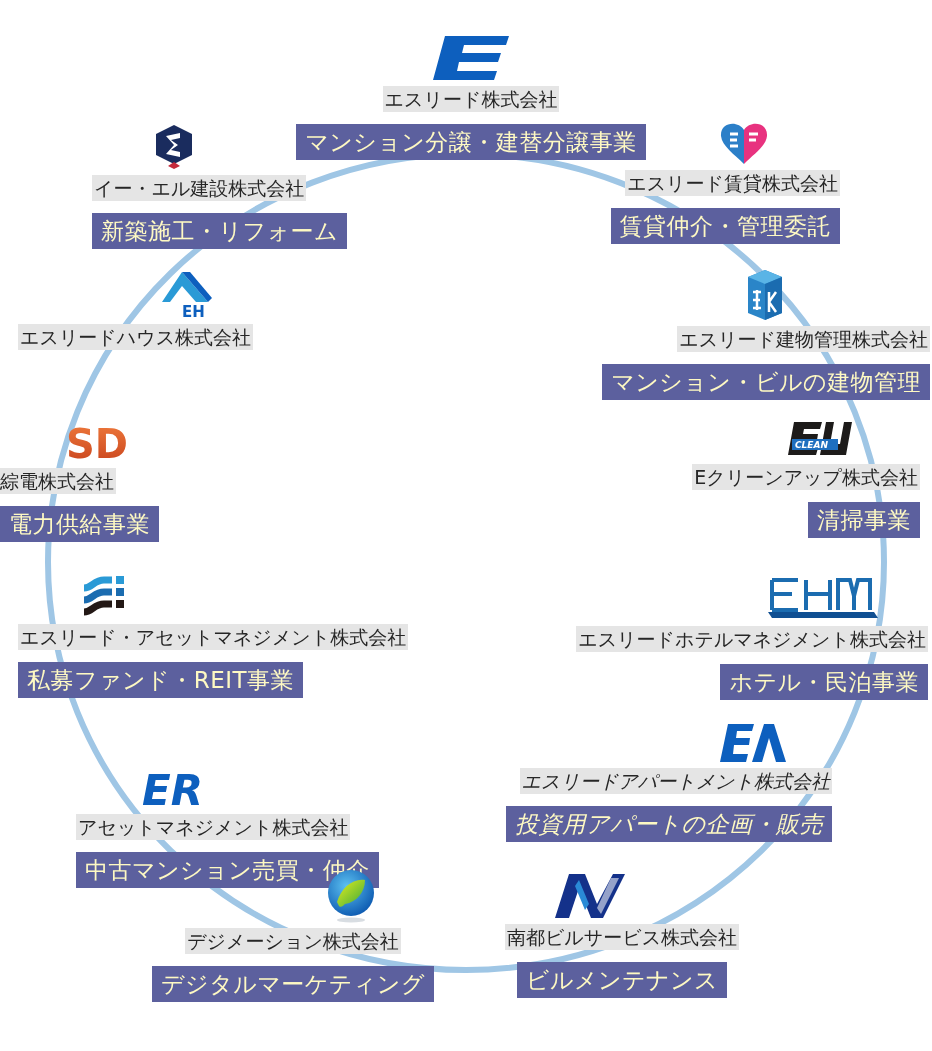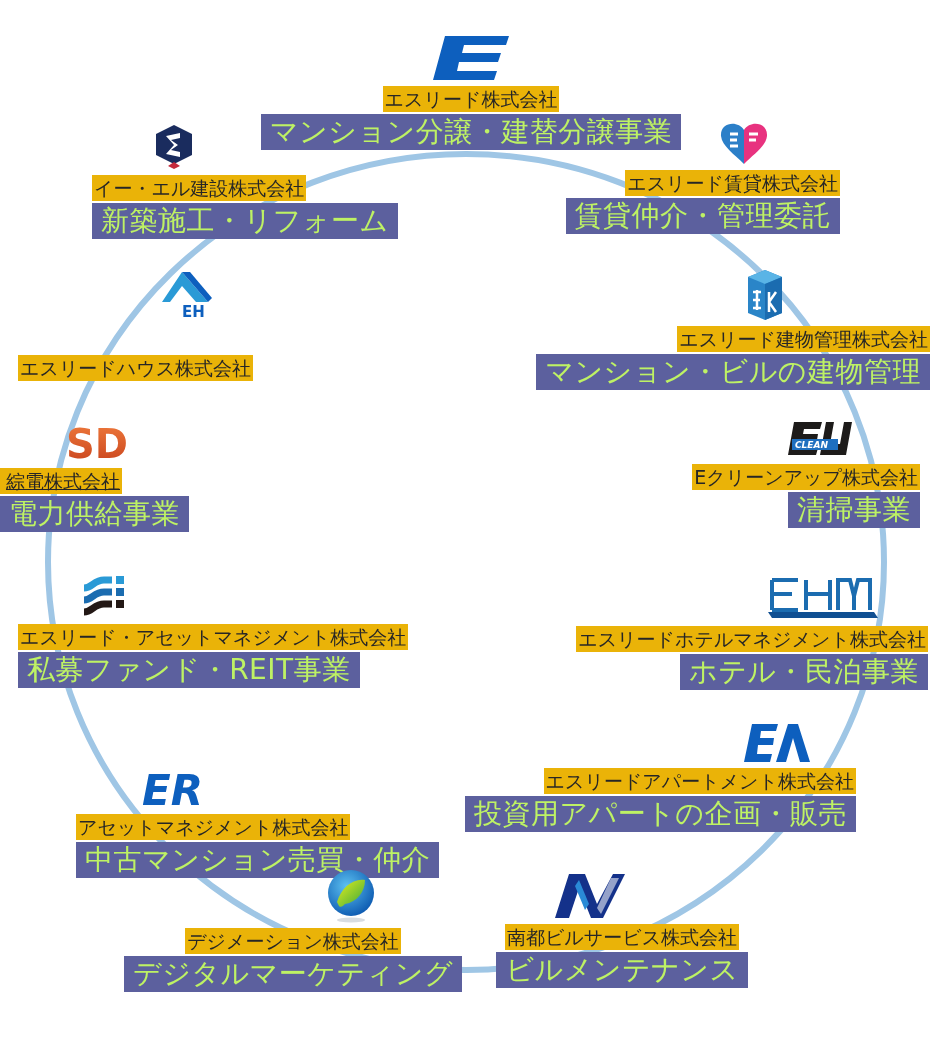--- a/index.html
+++ b/index.html
@@ -5,23 +5,23 @@
   html, body { margin: 0; padding: 0; background: #ffffff; }
   body { width: 932px; height: 1051px; position: relative; overflow: hidden;
          font-family: "DejaVu Sans", "Liberation Sans", sans-serif; }
   #ring { position: absolute; left: 0; top: 0; width: 932px; height: 1051px; z-index: 0; }
   .node { position: absolute; z-index: 1; display: flex; flex-direction: column; }
   .node.center { align-items: center; }
   .node.left { align-items: flex-start; }
   .node.right { align-items: flex-end; }
   .logo { display: block; margin-bottom: 6px; }
   .company { font-size: 19px; color: #262626; line-height: 26px; white-space: nowrap;
-             background: #eab308; padding: 0 2px; }
-  .biz { background: #5c609e; color: #bef264; font-size: 28px; line-height: 36px;
-         padding: 0 9px; white-space: nowrap; margin-top: 2px; letter-spacing: 0.5px; }
+             background: #e5e5e5; padding: 0 2px; }
+  .biz { background: #5c609e; color: #fef9c3; font-size: 23px; line-height: 36px;
+         padding: 0 9px; white-space: nowrap; margin-top: 12px; letter-spacing: 0.5px; }
 </style>
 </head>
 <body>
 
 <svg id="ring" viewBox="0 0 932 1051">
   <ellipse cx="466" cy="562" rx="418" ry="408" fill="none" stroke="#9fc6e5" stroke-width="6"></ellipse>
 </svg>
 
 <div class="node center" style="left:286px; top:36px; width:370px;">
   <svg class="logo" width="76" height="44" viewBox="0 0 76 44">
@@ -45,21 +45,21 @@
   <svg class="logo" width="52" height="42" viewBox="0 0 52 42" style="margin-right:70px;">
     <path d="M26,8 C20,-2 2,0 3,14 C4,24 16,32 26,42 Z" fill="#2b7fc8"></path>
     <path d="M26,8 C32,-2 50,0 49,14 C48,24 36,32 26,42 Z" fill="#e8327f"></path>
     <path d="M12,12 L20,12 M12,18 L19,18 M12,24 L20,24" stroke="#fff" stroke-width="3"></path>
     <path d="M31,12 L40,12 M31,18 L38,18" stroke="#fff" stroke-width="3"></path>
   </svg>
   <span class="company">エスリード賃貸株式会社</span>
   <span class="biz">賃貸仲介・管理委託</span>
 </div>
 
-<div class="node left" style="left:18px; top:272px;gap:31px;">
+<div class="node left" style="left:18px; top:272px;">
   <svg class="logo" width="50" height="46" viewBox="0 0 50 46" style="margin-left:144px;">
     <polygon points="20,0 46,30 34,30 20,14 8,30 0,30" fill="#2a9ad6"></polygon>
     <polygon points="20,0 28,0 50,26 46,30" fill="#0d5fbe"></polygon>
     <text x="20" y="45" font-family="DejaVu Sans, sans-serif" font-weight="bold" font-size="15" fill="#0d5fbe">EH</text>
   </svg>
   <span class="company">エスリードハウス株式会社</span>
 </div>
 
 <div class="node right" style="right:2px; top:270px;">
   <svg class="logo" width="34" height="50" viewBox="0 0 34 50" style="margin-right:148px;">
@@ -76,21 +76,21 @@
 <div class="node left" style="left:0px; top:422px;">
   <svg class="logo" width="72" height="40" viewBox="0 0 72 40" style="margin-left:66px;">
     <defs>
       <linearGradient id="sdg" x1="0" y1="0" x2="0" y2="1">
         <stop offset="0" stop-color="#ef7a3c"></stop>
         <stop offset="1" stop-color="#c7421c"></stop>
       </linearGradient>
     </defs>
     <text x="0" y="36" font-family="DejaVu Sans, sans-serif" font-weight="bold" font-size="40" fill="url(#sdg)">SD</text>
   </svg>
-  <span class="company" style="padding-left:6px;text-decoration:underline;">綜電株式会社</span>
+  <span class="company" style="padding-left:0;">綜電株式会社</span>
   <span class="biz">電力供給事業</span>
 </div>
 
 <div class="node right" style="right:12px; top:422px;">
   <svg class="logo" width="64" height="36" viewBox="0 0 64 36" style="margin-right:68px;">
     <polygon points="6,0 34,0 32,7 16,7 15,12 30,12 29,18 14,18 12,26 30,26 28,33 0,33" fill="#1d1b1a"></polygon>
     <polygon points="38,0 46,0 42,22 52,22 56,0 64,0 58,33 32,33" fill="#1d1b1a"></polygon>
     <rect x="4" y="17" width="46" height="11" fill="#1e6fbf"></rect>
     <text x="7" y="26" font-family="DejaVu Sans, sans-serif" font-weight="bold" font-style="italic" font-size="9" fill="#fff">CLEAN</text>
   </svg>
@@ -125,21 +125,21 @@
 </div>
 
 <div class="node left" style="left:76px; top:768px;">
   <svg class="logo" width="72" height="40" viewBox="0 0 72 40" style="margin-left:66px;">
     <text x="0" y="37" font-family="DejaVu Sans, sans-serif" font-weight="bold" font-style="italic" font-size="42" fill="#0d5fbe">ER</text>
   </svg>
   <span class="company">アセットマネジメント株式会社</span>
   <span class="biz">中古マンション売買・仲介</span>
 </div>
 
-<div class="node right" style="right:76px; top:724px;">
+<div class="node right" style="right:100px; top:724px;font-style:italic;">
   <svg class="logo" width="66" height="38" viewBox="0 0 66 38" style="margin-right:46px;">
     <polygon points="8,0 34,0 32,7 17,7 16,14 30,14 29,21 14,21 13,30 28,30 26,38 0,38" fill="#0d5fbe"></polygon>
     <polygon points="44,0 54,0 66,38 56,38 49,14 42,38 32,38" fill="#0d5fbe"></polygon>
   </svg>
   <span class="company">エスリードアパートメント株式会社</span>
   <span class="biz">投資用アパートの企画・販売</span>
 </div>
 
 <div class="node center" style="left:146px; top:868px; width:294px;">
   <svg class="logo" width="56" height="56" viewBox="0 0 56 56" style="margin-left:116px; margin-bottom:4px;">

